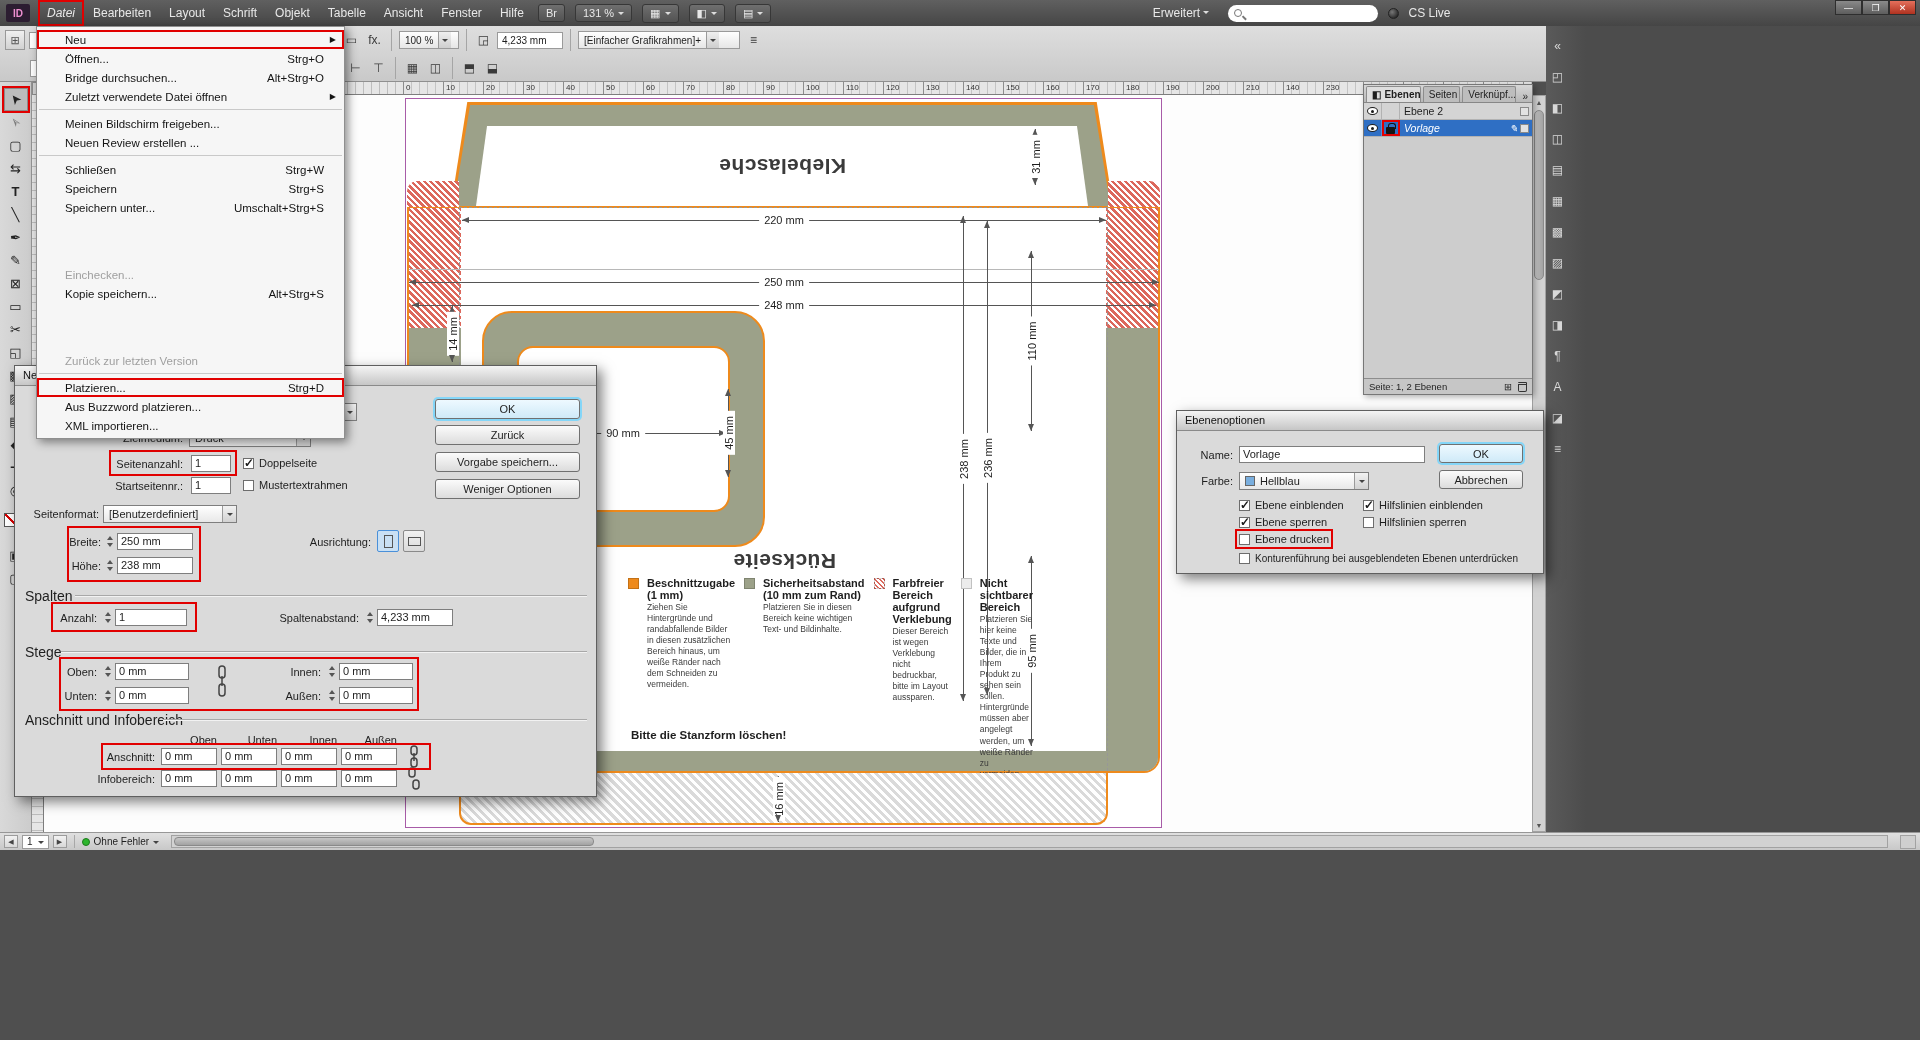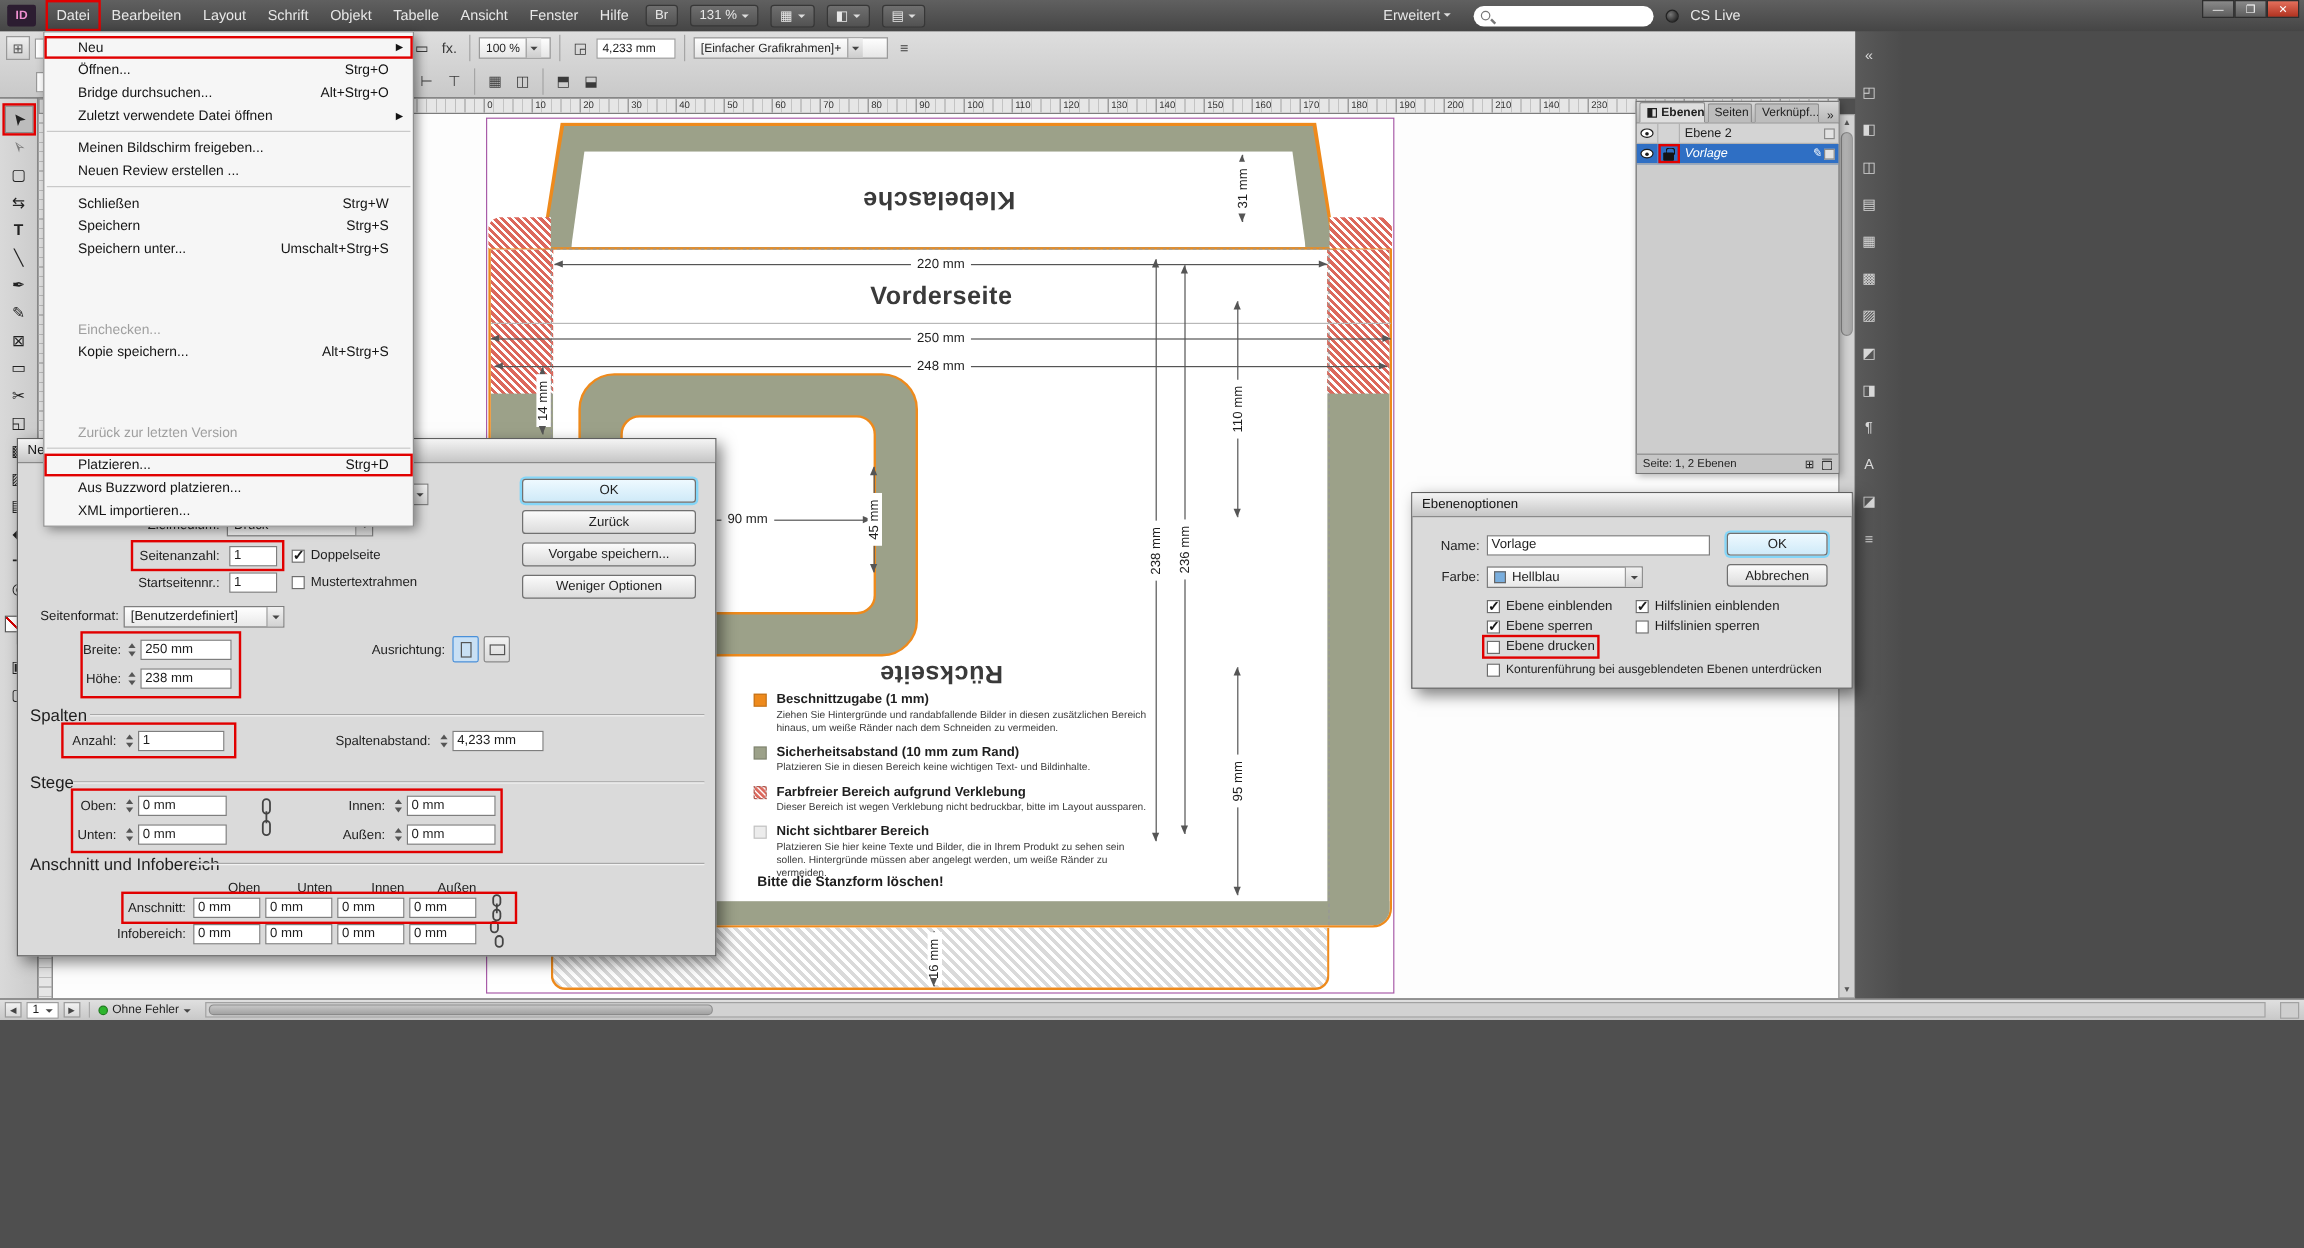--- a/index.html
+++ b/index.html
@@ -5,21 +5,21 @@
 *{margin:0;padding:0;box-sizing:border-box;}
 html,body{width:1920px;height:1040px;}
 body{position:relative;overflow:hidden;background:#4f4f4f;font-family:"Liberation Sans",sans-serif;font-size:11px;color:#1e1e1e;}
 .abs{position:absolute;}
 
 
 #menubar{position:absolute;left:0;top:0;width:1920px;height:26px;background:linear-gradient(#606060,#454545);display:flex;align-items:center;color:#e8e8e8;font-size:12px;z-index:60;}
 .applogo{width:24px;height:18px;margin:0 8px 0 6px;background:#2c1d31;color:#ee8fd0;font-weight:bold;font-size:10px;display:flex;align-items:center;justify-content:center;border-radius:2px;flex:none;}
 #menubar .menus{display:flex;height:100%;}
 .mitem{padding:0 9px;line-height:26px;cursor:default;white-space:nowrap;}
-.mitem.hl{outline:2px solid #e10000;outline-offset:-2px;}
+.mitem.hl{outline:2px solid #e10000;outline-offset:-2px;font-style:italic;}
 .mbtn{background:linear-gradient(#6f6f6f,#525252);border:1px solid #373737;border-radius:3px;padding:2px 7px;margin:0 5px;font-size:11px;display:flex;align-items:center;gap:4px;}
 .caret{width:0;height:0;border:3.5px solid transparent;border-top-color:#ddd;display:inline-block;margin-top:4px;}
 .caret-d{width:0;height:0;border:3.5px solid transparent;border-top-color:#444;display:inline-block;margin-top:4px;}
 .mspacer{flex:1;}
 .searchbox{width:150px;height:17px;background:#fff;border-radius:9px;margin:0 10px;display:flex;align-items:center;padding:0 6px;gap:5px;}
 .mag{width:8px;height:8px;border:1.5px solid #777;border-radius:50%;position:relative;flex:none;}
 .mag::after{content:"";position:absolute;left:7px;top:7px;width:5px;height:1.5px;background:#777;transform:rotate(45deg);}
 .cslive-dot{width:11px;height:11px;border-radius:50%;background:radial-gradient(circle at 35% 35%,#777,#111);border:1px solid #222;display:inline-block;}
 .winbtns{display:flex;margin:0 4px 6px 8px;align-self:flex-start;}
 .winbtn{width:27px;height:15px;display:flex;align-items:center;justify-content:center;font-size:9px;color:#fff;border:1px solid #2e2e2e;background:linear-gradient(#8a8a8a,#5d5d5d);}
@@ -488,21 +488,20 @@
   <div class="abs redhatch" style="left:702px;top:82px;width:52px;height:26px;border-radius:0 10px 0 0"></div>
 
   <div class="dashv" style="left:53px;top:108px;height:564px"></div>
   <div class="dashv" style="left:701px;top:108px;height:564px"></div>
   <div class="dashh" style="left:53px;top:108px;width:648px"></div>
   <div class="abs" style="left:3px;top:170px;width:750px;border-top:1px solid #b8b8b8"></div>
 
   <div class="hdim" style="left:56px;top:121px;width:644px">
         <span>220 mm</span>
       </div>
-  <div class="env-label abs" style="left:100px;top:136px;width:557px">Vorderseite</div>
   <div class="hdim" style="left:3px;top:183px;width:750px">
         <span>250 mm</span>
       </div>
   <div class="hdim" style="left:6px;top:206px;width:744px">
         <span>248 mm</span>
       </div>
 
   <div class="abs olive" style="left:76px;top:212px;width:283px;height:236px;border:2px solid #ee8a1c;border-radius:30px"></div>
   <div class="abs" style="left:111px;top:247px;width:213px;height:166px;background:#fff;border:2px solid #ee8a1c;border-radius:16px"></div>
   <div class="hdim" style="left:114px;top:334px;width:206px">
@@ -526,21 +525,21 @@
       </div>
   <div class="vdim" style="left:629px;top:30px;height:56px">
         <span>31 mm</span>
       </div>
   <div class="vdim" style="left:46px;top:207px;height:56px">
         <span>14 mm</span>
       </div>
 
   <div class="env-label flip abs" style="left:100px;top:450px;width:557px">Rückseite</div>
 
-  <div class="abs" style="left:222px;top:478px;width:332px;display:flex;flex-direction:column;gap:9px">
+  <div class="abs" style="left:222px;top:478px;width:332px;display:flex;gap:9px">
 
   <div class="lg-item">
       <span class="lg-sw sw-orange"></span>
       <span style="flex:1">
         <span class="lg-t">Beschnittzugabe (1 mm)</span>
         <span class="lg-d">Ziehen Sie Hintergründe und randabfallende Bilder in diesen zusätzlichen Bereich hinaus, um weiße Ränder nach dem Schneiden zu vermeiden.</span>
       </span>
     </div>
         <div class="lg-item">
       <span class="lg-sw sw-olive"></span>

